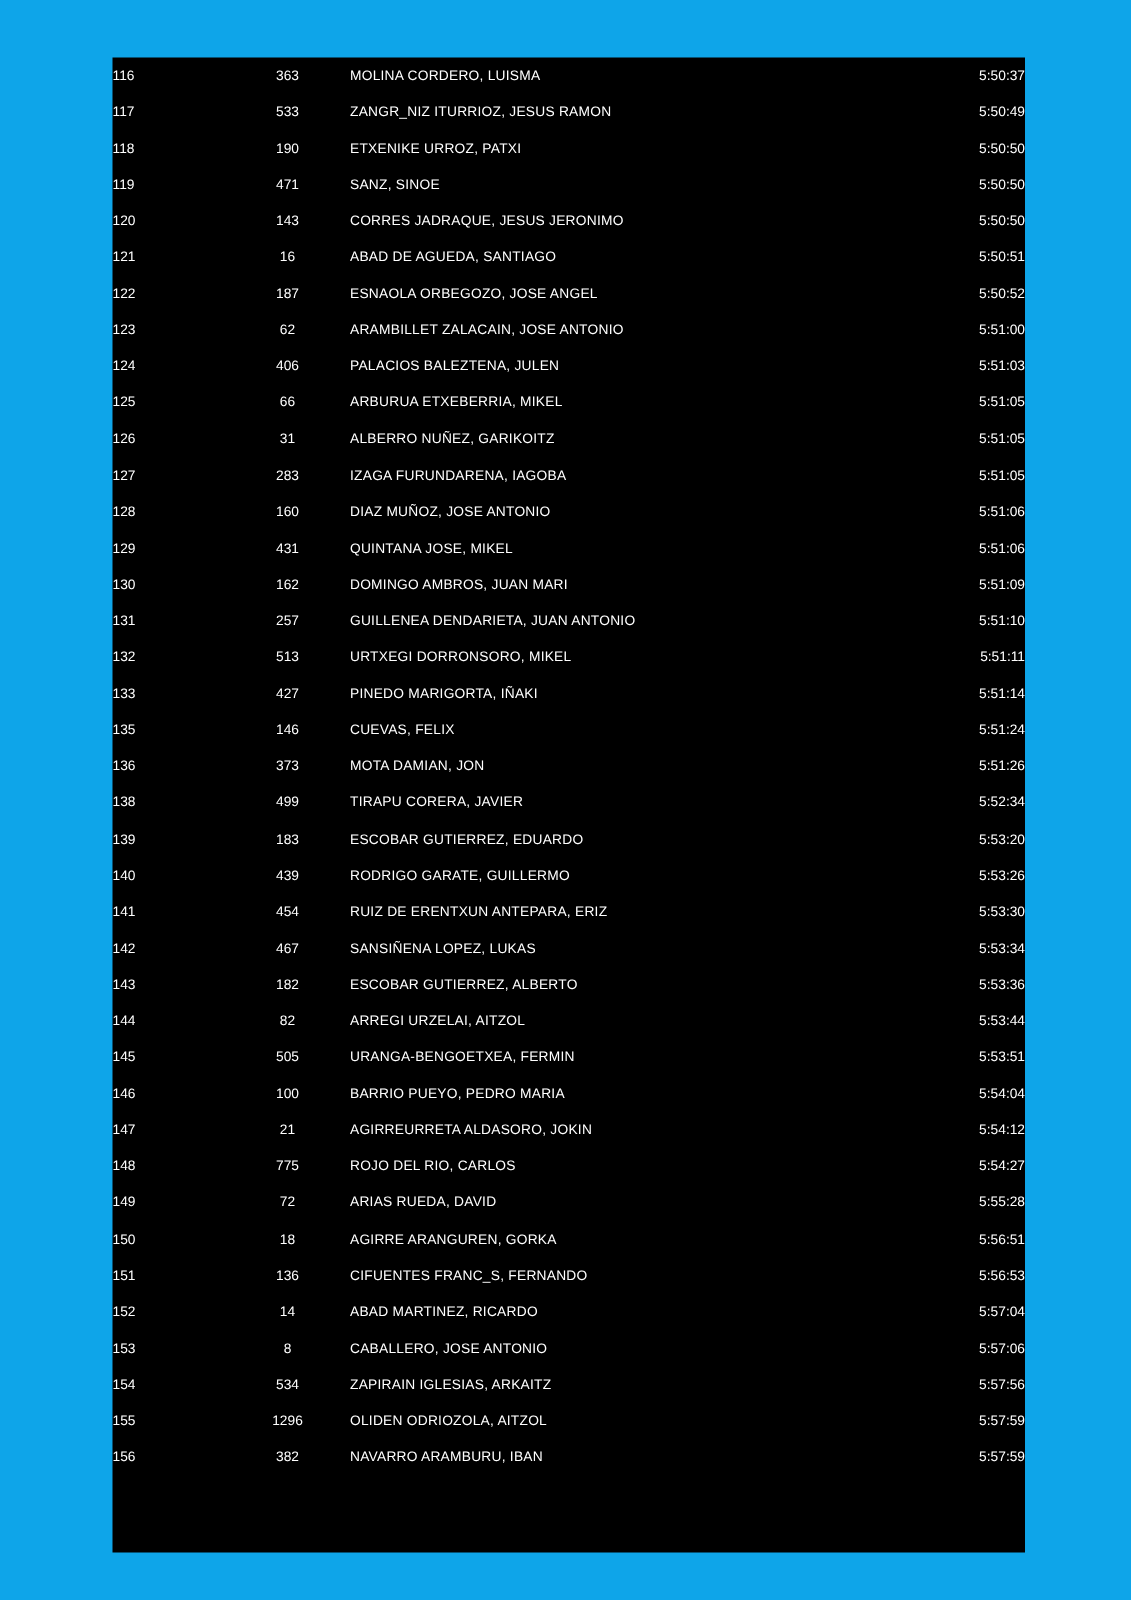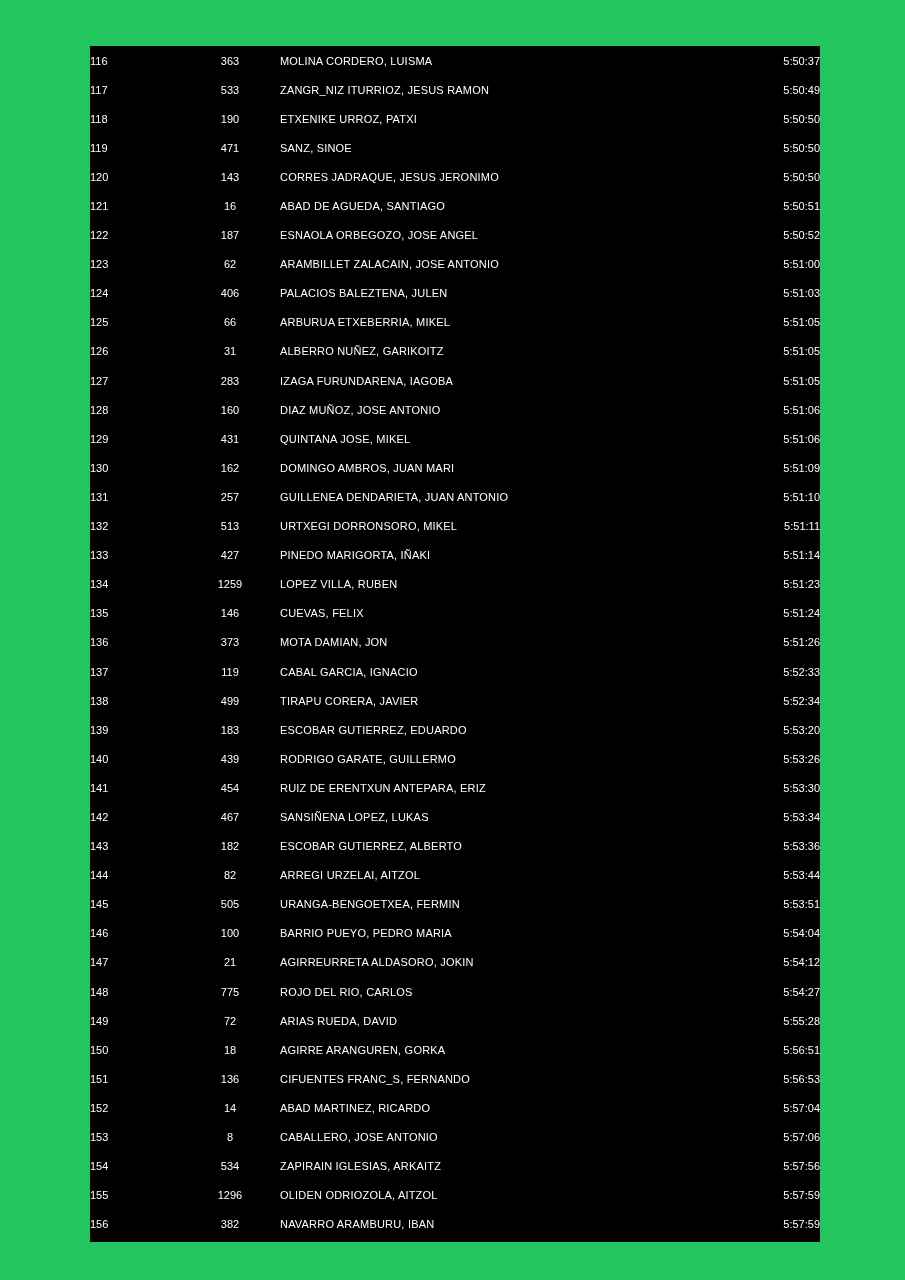--- a/index.html
+++ b/index.html
@@ -9,21 +9,21 @@
   }
   body {
     width: 905px;
     height: 1280px;
     font-family: "Liberation Sans", sans-serif;
   }
   #page {
     position: relative;
     width: 905px;
     height: 1280px;
-    background: #22c55e;
+    background: #0ea5e9;
     overflow: hidden;
   }
   #sheet {
     position: absolute;
     left: 90px;
     top: 46px;
     width: 730px;
     height: 1196px;
     background: #000000;
     overflow: hidden;
@@ -177,42 +177,30 @@
             <td class="c-name">URTXEGI DORRONSORO, MIKEL</td>
             <td class="c-time">5:51:11</td>
           </tr>
           <tr>
             <td class="c-pos">133</td>
             <td class="c-bib">427</td>
             <td class="c-name">PINEDO MARIGORTA, IÑAKI</td>
             <td class="c-time">5:51:14</td>
           </tr>
           <tr>
-            <td class="c-pos">134</td>
-            <td class="c-bib">1259</td>
-            <td class="c-name">LOPEZ VILLA, RUBEN</td>
-            <td class="c-time">5:51:23</td>
-          </tr>
-          <tr>
             <td class="c-pos">135</td>
             <td class="c-bib">146</td>
             <td class="c-name">CUEVAS, FELIX</td>
             <td class="c-time">5:51:24</td>
           </tr>
           <tr>
             <td class="c-pos">136</td>
             <td class="c-bib">373</td>
             <td class="c-name">MOTA DAMIAN, JON</td>
             <td class="c-time">5:51:26</td>
-          </tr>
-          <tr>
-            <td class="c-pos">137</td>
-            <td class="c-bib">119</td>
-            <td class="c-name">CABAL GARCIA, IGNACIO</td>
-            <td class="c-time">5:52:33</td>
           </tr>
           <tr>
             <td class="c-pos">138</td>
             <td class="c-bib">499</td>
             <td class="c-name">TIRAPU CORERA, JAVIER</td>
             <td class="c-time">5:52:34</td>
           </tr>
           <tr>
             <td class="c-pos">139</td>
             <td class="c-bib">183</td>

